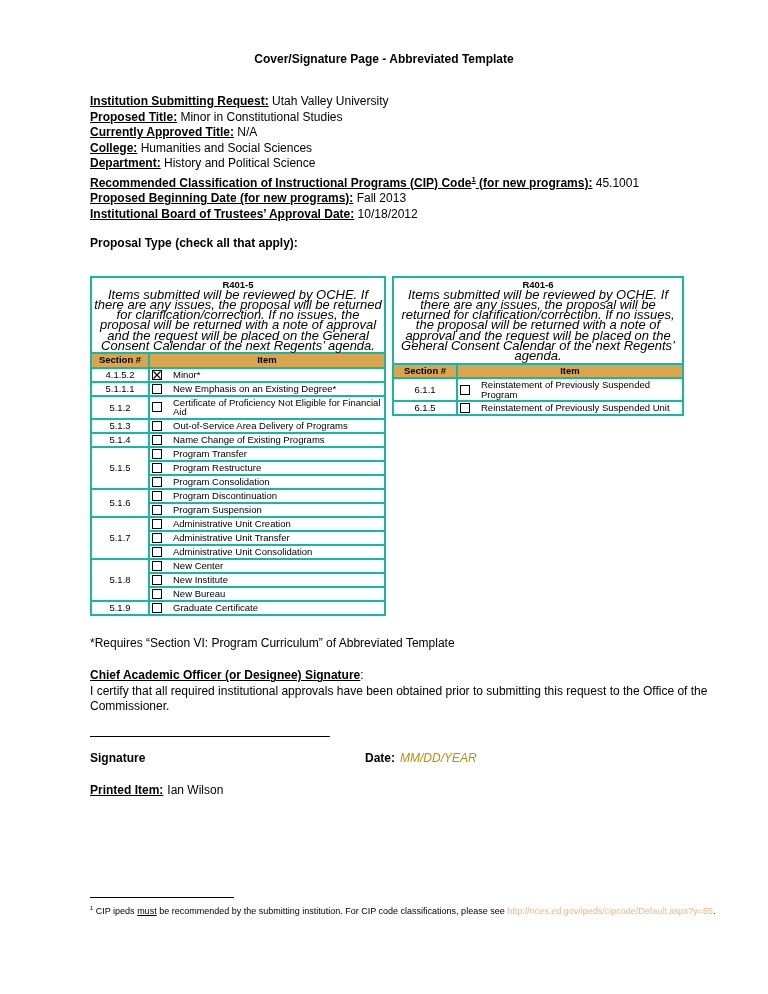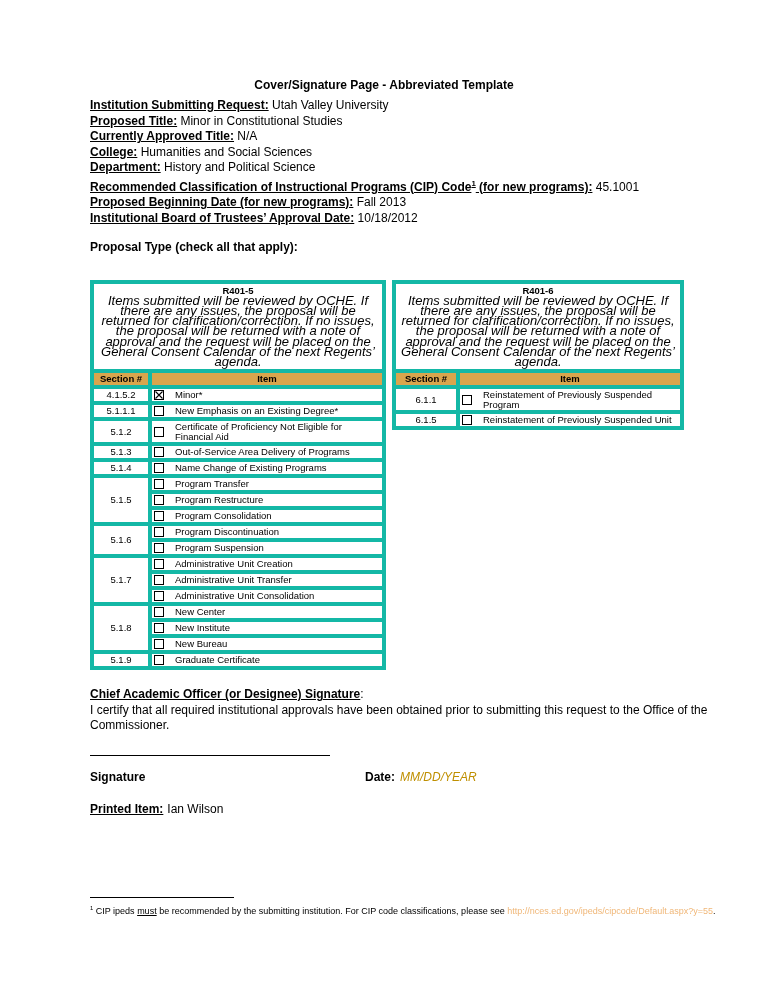--- a/index.html
+++ b/index.html
@@ -1,28 +1,28 @@
 <!DOCTYPE html>
 <html style="--hdr-bg: #D9A54D; --date-color: #BF8F00; --link-color: #F0B778;"><head>
 <meta charset="utf-8">
 <style>
   html,body{margin:0;padding:0;background:#fff;}
   .page{width:768px;height:994px;position:relative;background:#fff;color:#000;
         font-family:"Liberation Sans","DejaVu Sans",sans-serif;font-size:12px;overflow:hidden;}
-  .title{padding-top:78px;text-align:center;font-weight:bold;font-size:12px;margin-bottom:6px;}
+  .title{padding-top:52px;text-align:center;font-weight:bold;font-size:12px;margin-bottom:28px;}
   .content{padding:0 27px 0 90px;}
   .b{font-weight:bold;text-decoration:underline;}
   sup{font-size:0.65em;}
   .field-line{line-height:15.5px;}
   .proposal-heading{font-weight:bold;margin-top:14px;line-height:15.5px;}
   .tables{display:flex;gap:6px;align-items:flex-start;margin-top:24px;}
   table.ptable{border-collapse:collapse;table-layout:fixed;}
   #table-left{width:296px;}
   #table-right{width:292px;}
-  .ptable td{border:4px solid #14b8a6;font-size:9.5px;line-height:9.6px;padding:1px 2px;vertical-align:middle;}
+  .ptable td{border:2px solid #14b8a6;font-size:9.5px;line-height:9.6px;padding:1px 2px;vertical-align:middle;}
   .note-cell{text-align:center;padding:2px 5px;}
   .code{font-weight:bold;font-size:9.5px;line-height:11px;}
   .note{font-style:italic;font-size:13px;line-height:10.3px;}
   .hdr td{background:var(--hdr-bg,#D9A54D);font-weight:bold;text-align:center;line-height:10.5px;margin-left:48px;}
   .sec{text-align:center;}
   .item-flex{display:flex;align-items:center;}
   .cb{width:8px;height:8px;border:1px solid #000;display:inline-block;flex:none;margin-right:11px;background:#fff;}
   .cb svg{display:block;width:100%;height:100%;}
   .requires-note{margin-top:20px;line-height:15.5px;}
   .cao-heading{margin-top:17px;line-height:15.5px;}
@@ -262,20 +262,21 @@
                 <div class="item-flex">
                   <span class="cb"></span>
                   <span class="lab">Reinstatement of Previously Suspended Unit</span>
                 </div>
               </td>
             </tr>
           </tbody>
         </table>
     </div>
 
+    <div class="requires-note">*Requires “Section VI: Program Curriculum” of Abbreviated Template</div>
 
     <div class="cao-heading"><span class="b">Chief Academic Officer (or Designee) Signature</span><span>:</span></div>
 
     <div class="certify">I certify that all required institutional approvals have been obtained prior to submitting this request to the Office of the Commissioner.</div>
 
     <div class="sig-line"></div>
 
     <div class="sig-row">
       <span class="sig-label">Signature</span>
       <span class="date-label">Date:</span>

